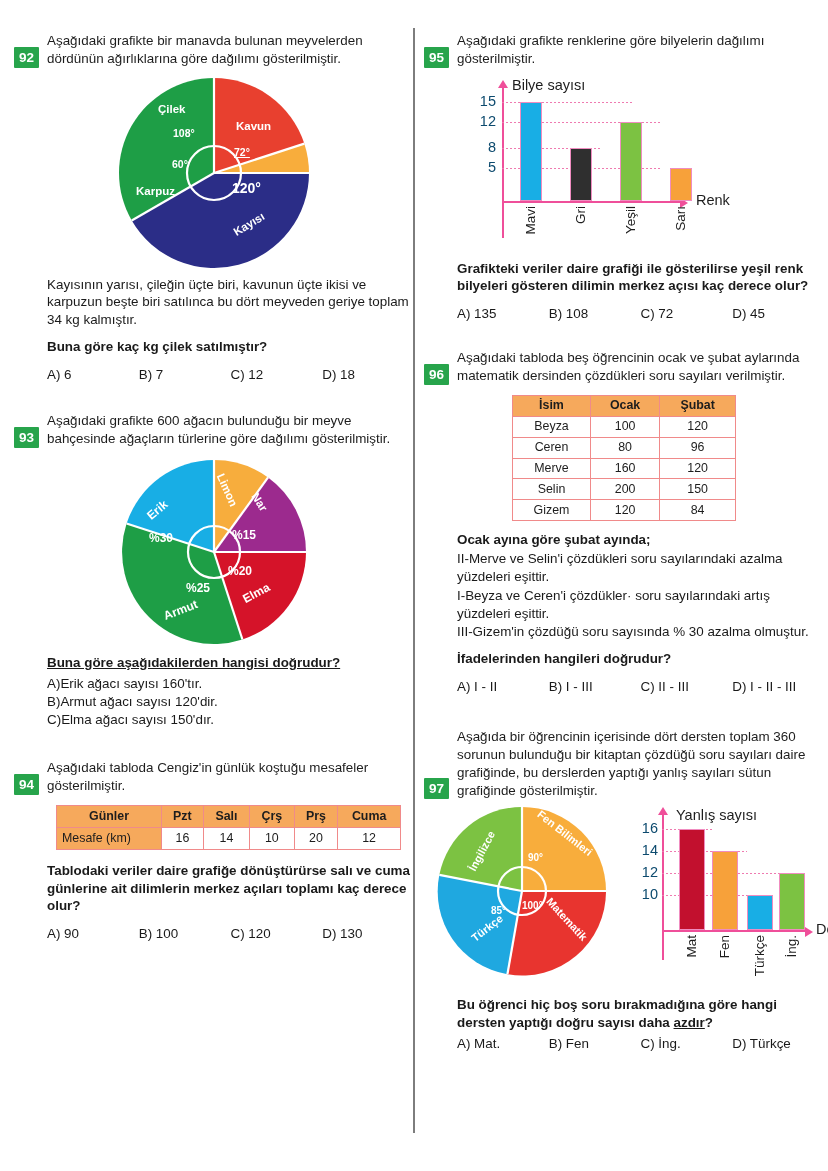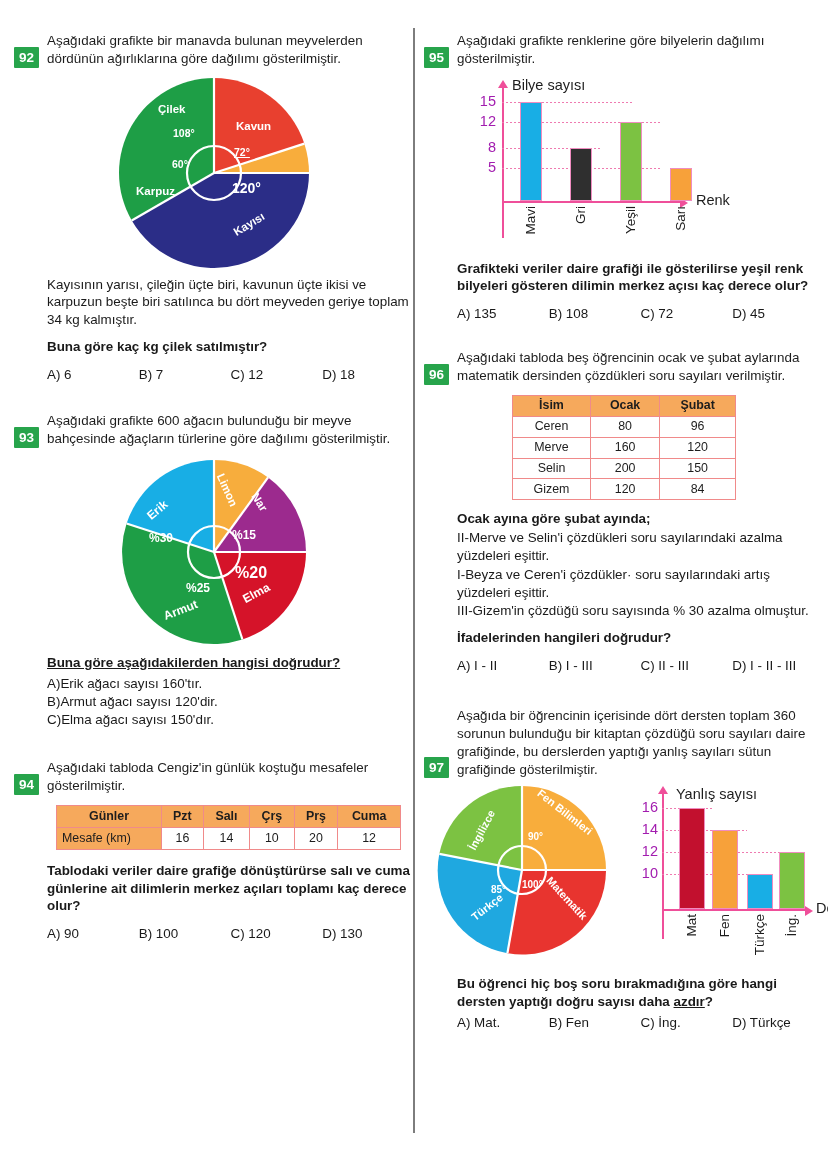--- a/index.html
+++ b/index.html
@@ -92,21 +92,21 @@
     border-bottom:8px solid #ef4f9a;
   }
   .arrow-right{
     position:absolute;width:0;height:0;
     border-top:5px solid transparent;border-bottom:5px solid transparent;
     border-left:8px solid #ef4f9a;
   }
   .grid{position:absolute;height:1px;
     background:repeating-linear-gradient(to right,#ef7ab0 0 2px,transparent 2px 4px);}
   .bar{position:absolute;box-sizing:border-box;}
-  .ytick{position:absolute;font-size:14.5px;text-align:right;color:#a21caf;}
+  .ytick{position:absolute;font-size:14.5px;text-align:right;color:#0c4a6e;}
   .xtick{
     position:absolute;font-size:13.5px;color:#1d1d1d;
     writing-mode:vertical-rl;transform:rotate(180deg);
     white-space:nowrap;
   }
   .axis-name{position:absolute;font-size:14.5px;color:#1d1d1d;white-space:nowrap;}
   .u{text-decoration:underline;}
 </style>
 </head>
 <body>
@@ -187,21 +187,21 @@
               <line x1="94" y1="94" x2="148.08" y2="19.43"></line>
               <line x1="94" y1="94" x2="186" y2="94"></line>
               <line x1="94" y1="94" x2="122.43" y2="181.48"></line>
               <line x1="94" y1="94" x2="6.57" y2="65.57"></line>
             </g>
             <circle cx="94" cy="94" r="26" fill="none" stroke="#ffffff" stroke-width="2.2"></circle>
           </svg>
           <span class="pie-label" style="left:90px;top:26px;font-size:11.5px;transform:rotate(66deg);">Limon</span>
           <span class="pie-label" style="left:130px;top:38px;font-size:11.5px;transform:rotate(58deg);">Nar</span>
           <span class="pie-label" style="left:112px;top:70px;font-size:12px;">%15</span>
-          <span class="pie-label" style="left:108px;top:106px;font-size:16px;margin-left:7px;">%20</span>
+          <span class="pie-label" style="left:108px;top:106px;font-size:12px;">%20</span>
           <span class="pie-label" style="left:122px;top:128px;font-size:12px;transform:rotate(-28deg);">Elma</span>
           <span class="pie-label" style="left:66px;top:123px;font-size:12px;">%25</span>
           <span class="pie-label" style="left:43px;top:145px;font-size:12px;transform:rotate(-21deg);">Armut</span>
           <span class="pie-label" style="left:29px;top:73px;font-size:12px;">%30</span>
           <span class="pie-label" style="left:26px;top:45px;font-size:12px;transform:rotate(-40deg);">Erik</span>
         </div>
       </div>
 
       <div class="prompt" style="margin-left:33px;margin-top:8px;text-decoration:underline;">Buna göre aşağıdakilerden hangisi doğrudur?</div>
       <div class="opts-list" style="margin-left:33px;">
@@ -301,20 +301,25 @@
         <div class="qnum">96</div>
         <div class="qtext">Aşağıdaki tabloda beş öğrencinin ocak ve şubat aylarında matematik dersinden çözdükleri soru sayıları verilmiştir.</div>
       </div>
 
       <table class="data t96">
         <tbody>
             <tr>
           <th>İsim</th>
           <th>Ocak</th>
           <th>Şubat</th>
+        </tr>
+        <tr>
+          <td>Beyza</td>
+          <td>100</td>
+          <td>120</td>
         </tr>
         <tr>
           <td>Ceren</td>
           <td>80</td>
           <td>96</td>
         </tr>
         <tr>
           <td>Merve</td>
           <td>160</td>
           <td>120</td>

